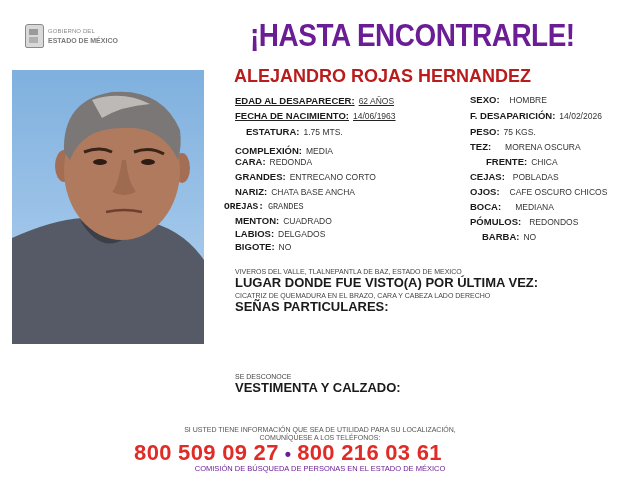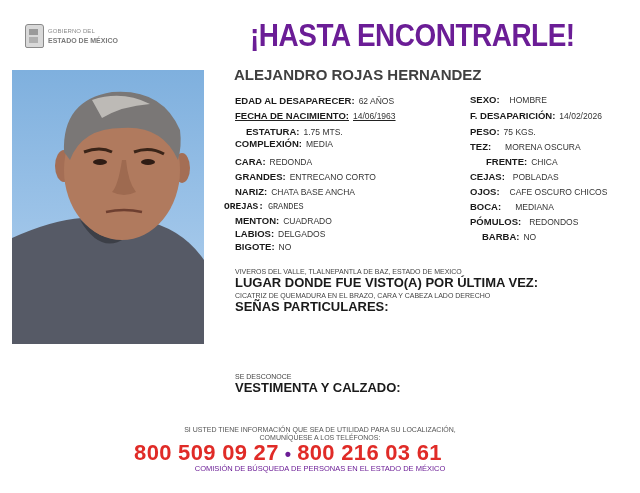--- a/index.html
+++ b/index.html
@@ -10,21 +10,21 @@
   .crest { width:17px; height:22px; border:1px solid #8a8a8a; border-radius:3px 3px 2px 2px; background:#d9d9d9; position:relative; }
   .crest:before { content:""; position:absolute; left:3px; top:4px; width:9px; height:6px; background:#9a9a9a; }
   .crest:after { content:""; position:absolute; left:3px; top:12px; width:9px; height:6px; background:#b0b0b0; }
   .logo-text { display:flex; flex-direction:column; line-height:9px; }
   .logo-line1 { font-size:6px; color:#8a8a8a; letter-spacing:0.1px; }
   .logo-line2 { font-size:7px; font-weight:bold; color:#7a7a7a; }
   .title { left:250px; top:18px; font-size:31px; font-weight:bold; color:#6b1d96; letter-spacing:-0.5px;
            transform:scaleX(0.9); transform-origin:left top; white-space:nowrap; }
   .photo { left:12px; top:70px; width:192px; height:274px; overflow:hidden;
            background:linear-gradient(#7fb0de 0%, #9cc3e8 55%, #b7d3ee 100%); }
-  .name { left:234px; top:66px; font-size:15px; font-weight:bold; color:#404040; white-space:nowrap; }
+  .name { left:234px; top:66px; font-size:18px; font-weight:bold; color:#b91c1c; white-space:nowrap; }
   .field { position:absolute; font-size:9px; white-space:nowrap; line-height:11px; }
   .field .lbl { font-weight:bold; color:#1a1a1a; font-size:9.5px; }
   .field .val { color:#333; font-size:8.5px; margin-left:4px; }
   .sect-lbl { font-size:13px; font-weight:bold; color:#1a1a1a; white-space:nowrap;margin-top:20px; }
   .sect-val { font-size:7px; color:#444; white-space:nowrap; }
   .info { left:0; width:640px; text-align:center; font-size:7px; color:#555; line-height:9px; }
   .phones { left:0; width:576px; text-align:center; top:440px; font-size:22px; font-weight:bold; color:#e02b27; white-space:nowrap; letter-spacing:0.3px; }
   .dot { color:#6b1d96; font-size:18px; margin:0 6px; }
   .commission { left:0; width:640px; text-align:center; top:464px; font-size:7.5px; font-weight:normal; color:#6b1d96; }
 </style>
@@ -63,30 +63,30 @@
     <ellipse cx="136" cy="92" rx="7" ry="3" fill="#2e1c14"></ellipse>
 
     <path d="M110 90 Q106 116 100 122 Q112 128 124 122 Q116 112 114 90" fill="#9e6a50"></path>
 
     <path d="M94 142 Q112 138 130 142" stroke="#6e3f30" stroke-width="2.5" fill="none"></path>
   </svg>
 </div>
 
 <div class="abs name">ALEJANDRO ROJAS HERNANDEZ</div>
 
-<div class="field" style="left:235px;top:95px;">
+<div class="field" style="left:235px;top:95px;text-decoration:underline;">
   <span class="lbl">EDAD AL DESAPARECER:</span><span class="val">62 AÑOS</span>
 </div>
 <div class="field" style="left:235px;top:110px;text-decoration:underline;">
   <span class="lbl">FECHA DE NACIMIENTO:</span><span class="val">14/06/1963</span>
 </div>
 <div class="field" style="left:235px;top:126px;padding-left:11px;">
   <span class="lbl">ESTATURA:</span><span class="val">1.75 MTS.</span>
 </div>
-<div class="field" style="left:235px;top:138px;">
+<div class="field" style="left:235px;top:145px;">
   <span class="lbl">COMPLEXIÓN:</span><span class="val">MEDIA</span>
 </div>
 <div class="field" style="left:235px;top:156px;">
   <span class="lbl">CARA:</span><span class="val">REDONDA</span>
 </div>
 <div class="field" style="left:235px;top:171px;">
   <span class="lbl">GRANDES:</span><span class="val">ENTRECANO CORTO</span>
 </div>
 <div class="field" style="left:235px;top:186px;">
   <span class="lbl">NARIZ:</span><span class="val">CHATA BASE ANCHA</span>

